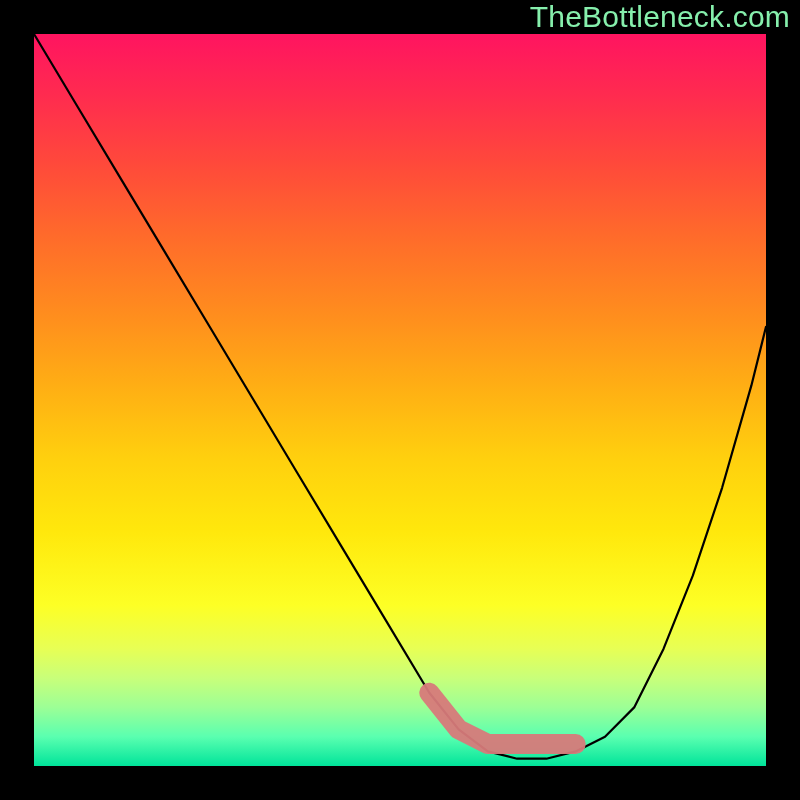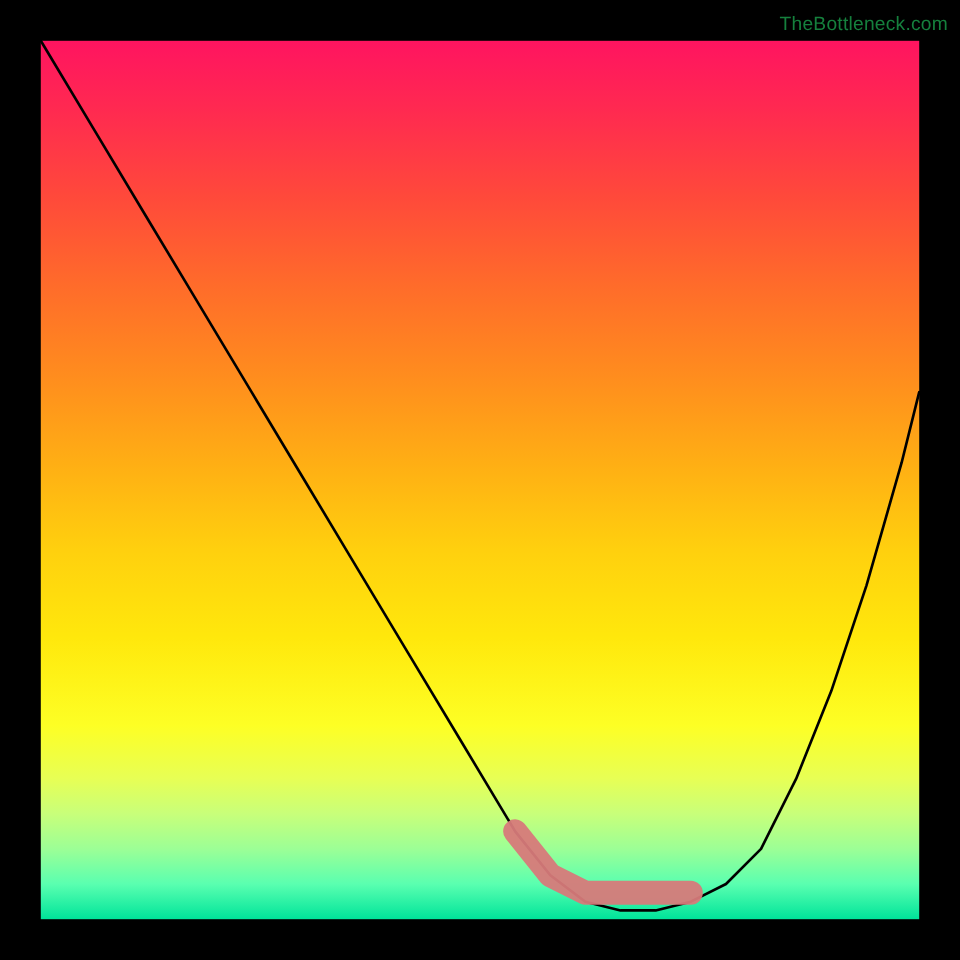--- a/index.html
+++ b/index.html
@@ -12,24 +12,24 @@
     font-family: Arial, Helvetica, sans-serif;
   }
   .frame {
     position: relative;
     width: 800px;
     height: 800px;
     background: #000;
   }
   .watermark {
     position: absolute;
-    top: 12px;
+    top: 0;
     right: 10px;
-    color: #15803d;
-    font-size: 16px;
+    color: #86efac;
+    font-size: 30px;
     font-weight: 500;
     letter-spacing: 0.2px;
     z-index: 10;
   }
   .plot-area {
     position: absolute;
     left: 34px;
     top: 34px;
     width: 732px;
     height: 732px;

